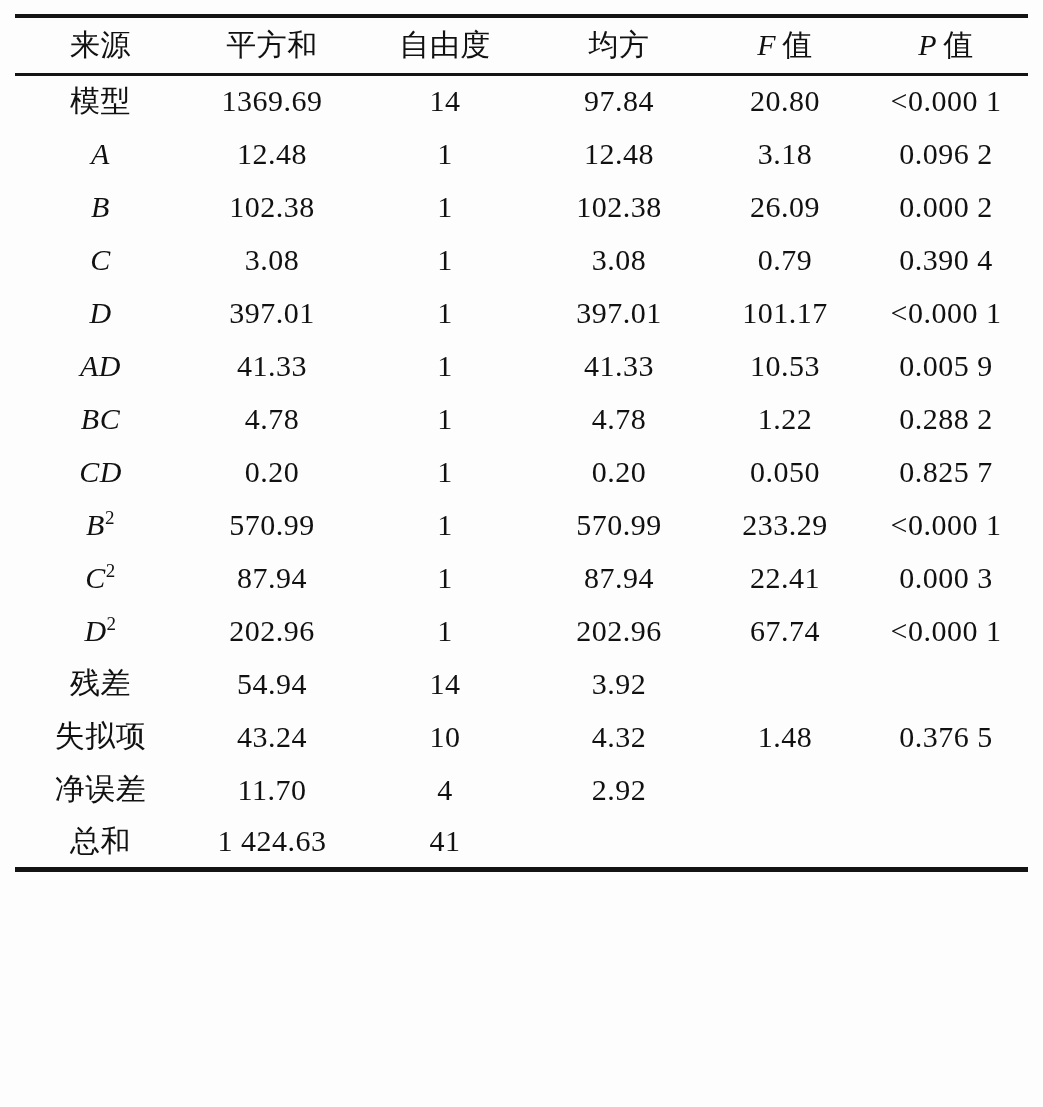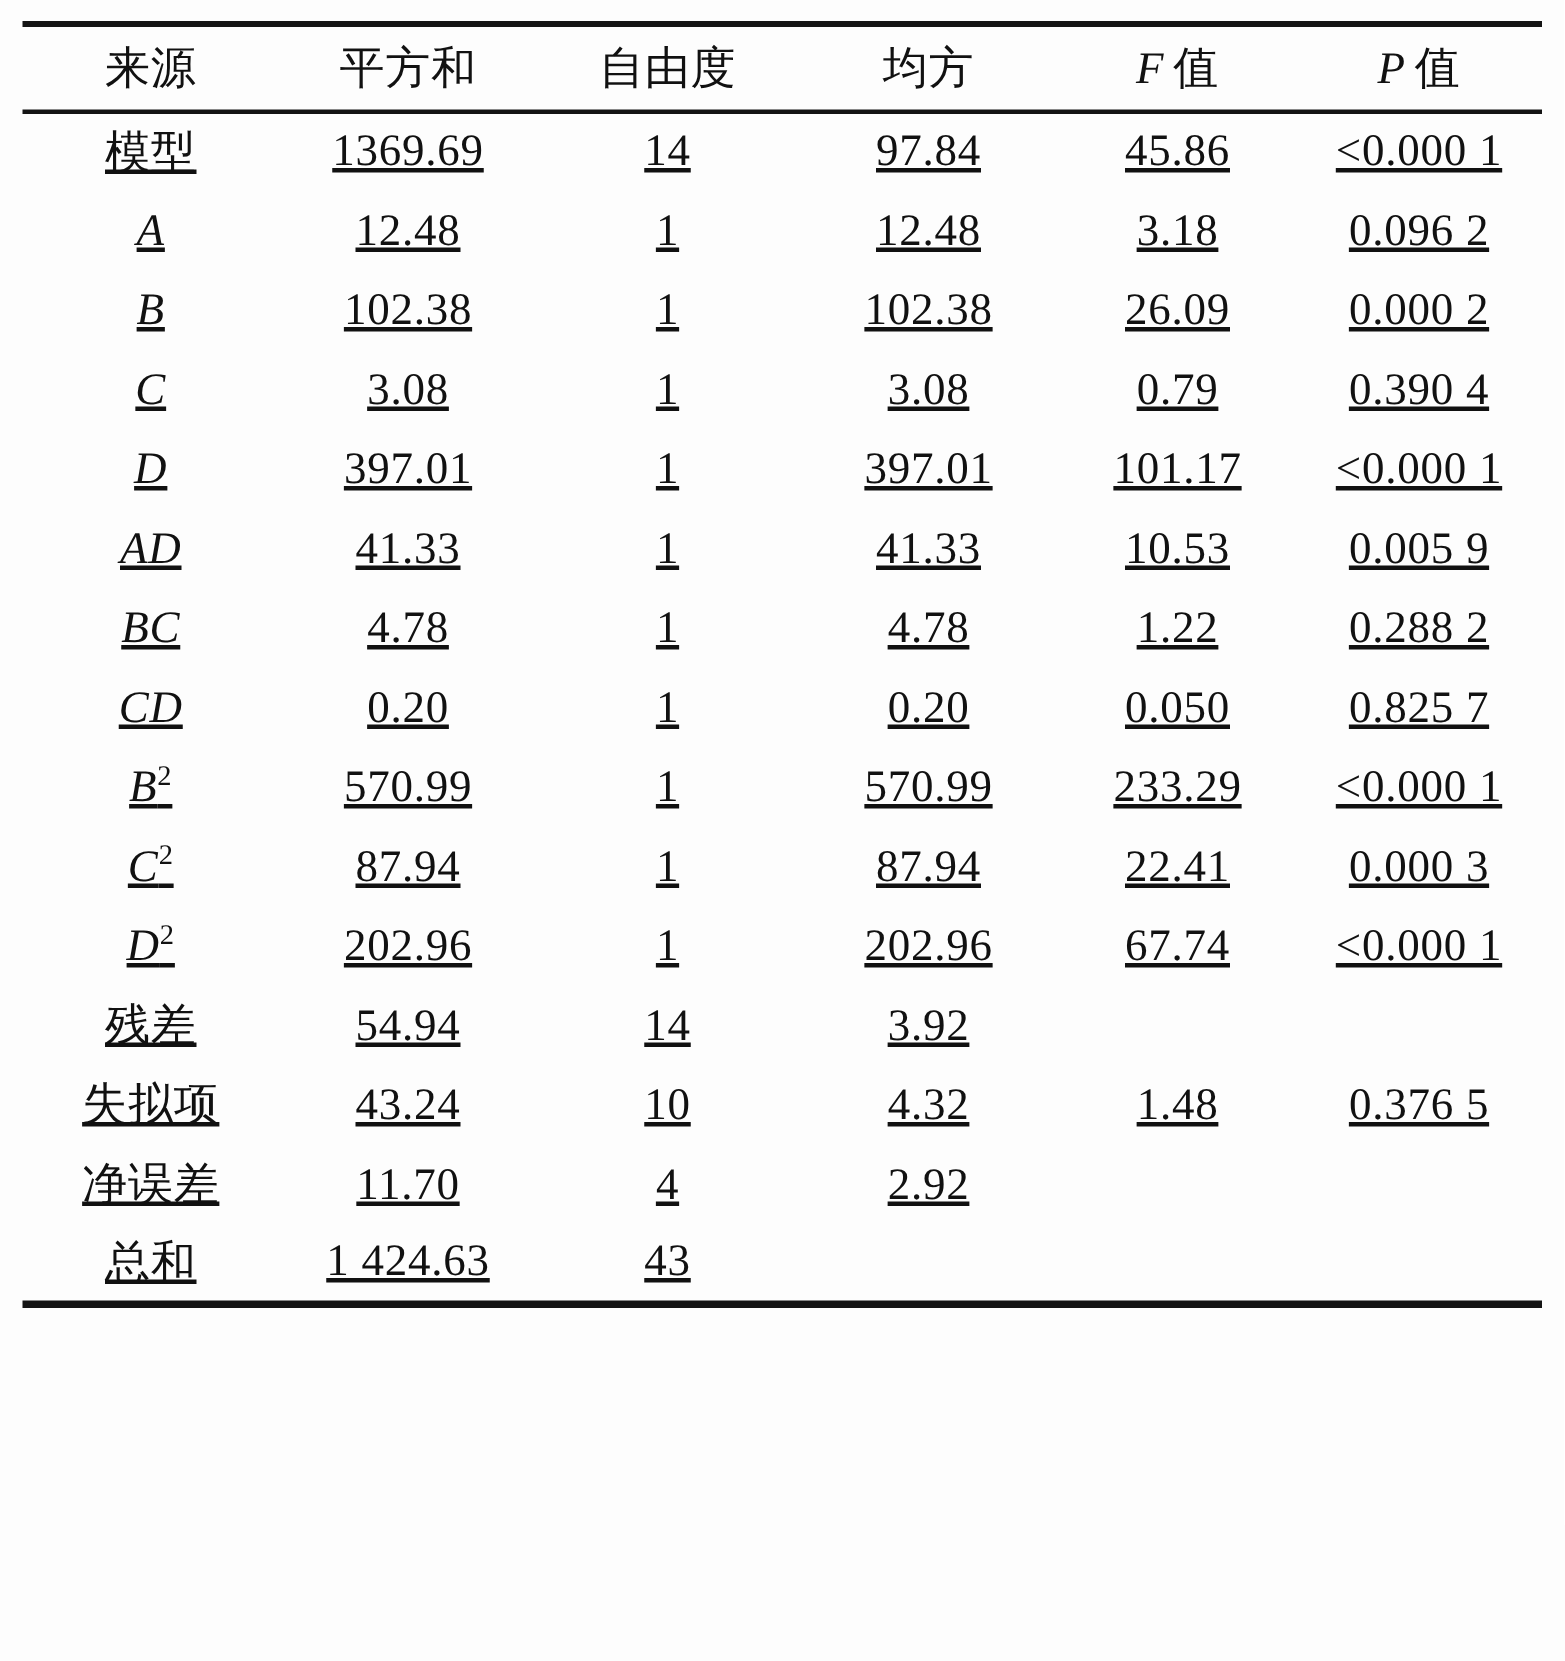--- a/index.html
+++ b/index.html
@@ -31,21 +31,20 @@
   col.c3 { width: 174px; }
   col.c4 { width: 174px; }
   col.c5 { width: 158px; }
   col.c6 { width: 164px; }
   thead tr {
     height: 58px;
     border-bottom: 3px solid #141414;
   }
   tbody tr {
     height: 53px;
-    text-decoration: underline;
   }
   th, td {
     text-align: center;
     vertical-align: middle;
     font-size: 30px;
     font-weight: normal;
     padding: 0;
     white-space: nowrap;
     letter-spacing: 0.5px;
   }
@@ -82,21 +81,21 @@
           <th><span class="hdr-prefix">F</span><span>值</span></th>
           <th><span class="hdr-prefix">P</span><span>值</span></th>
         </tr>
     </thead>
     <tbody>
         <tr>
           <td>模型</td>
           <td>1369.69</td>
           <td>14</td>
           <td>97.84</td>
-          <td>45.86</td>
+          <td>20.80</td>
           <td>&lt;0.000 1</td>
         </tr>
         <tr>
           <td><span class="it">A</span></td>
           <td>12.48</td>
           <td>1</td>
           <td>12.48</td>
           <td>3.18</td>
           <td>0.096 2</td>
         </tr>
@@ -192,20 +191,20 @@
           <td>净误差</td>
           <td>11.70</td>
           <td>4</td>
           <td>2.92</td>
           <td></td>
           <td></td>
         </tr>
         <tr>
           <td>总和</td>
           <td>1 424.63</td>
-          <td>43</td>
+          <td>41</td>
           <td></td>
           <td></td>
           <td></td>
         </tr>
       </tbody>
   </table>
 </div>
 
 </body></html>

